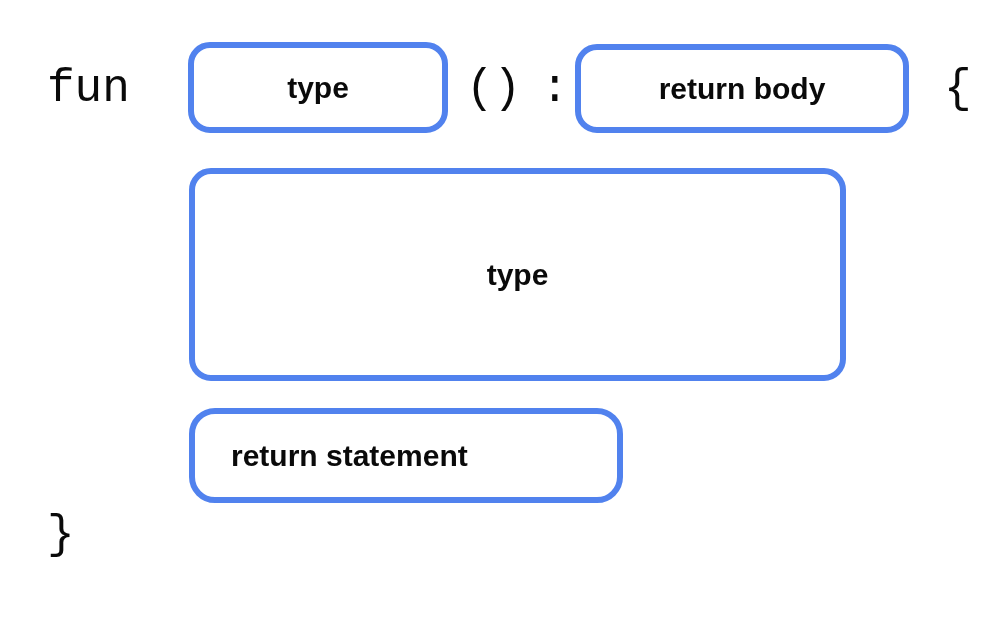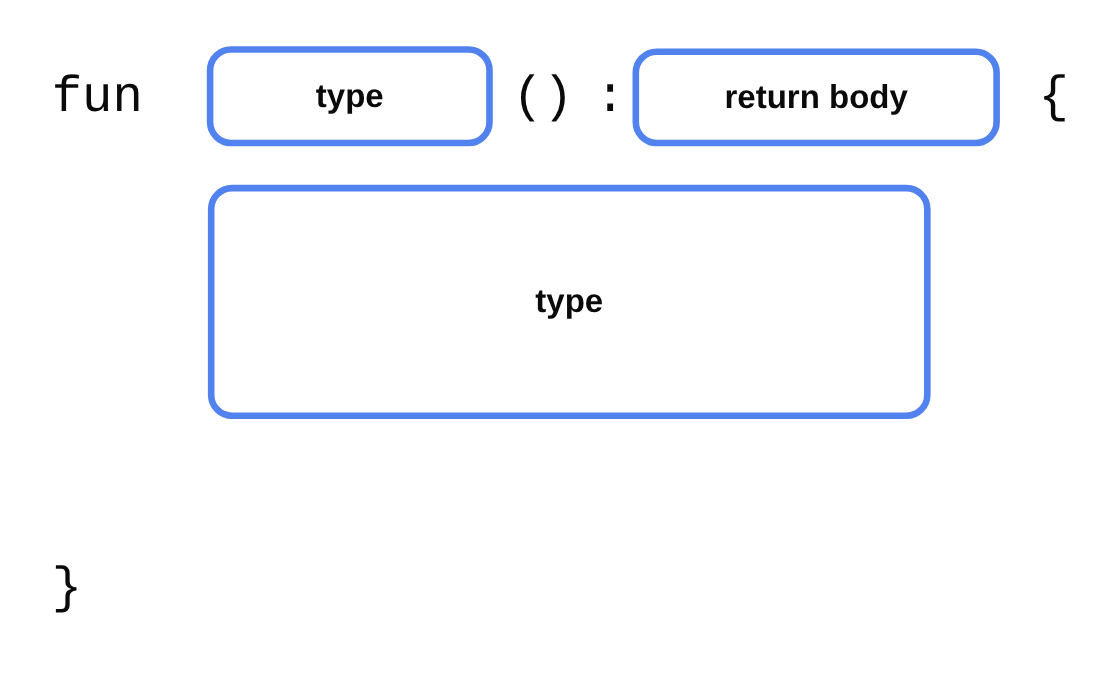--- a/index.html
+++ b/index.html
@@ -97,16 +97,19 @@
   <div class="slot center" id="slot-return-type">
     <span class="slot-label">return body</span>
   </div>
 
   <span class="syntax" id="brace-open">{</span>
 
   <div class="slot center" id="slot-body">
     <span class="slot-label">type</span>
   </div>
 
+  <div class="slot left" id="slot-return-statement">
+    <span class="slot-label">return statement</span>
+  </div>
 
   <span class="syntax" id="brace-close">}</span>
 
 </div>
 
 </body></html>

